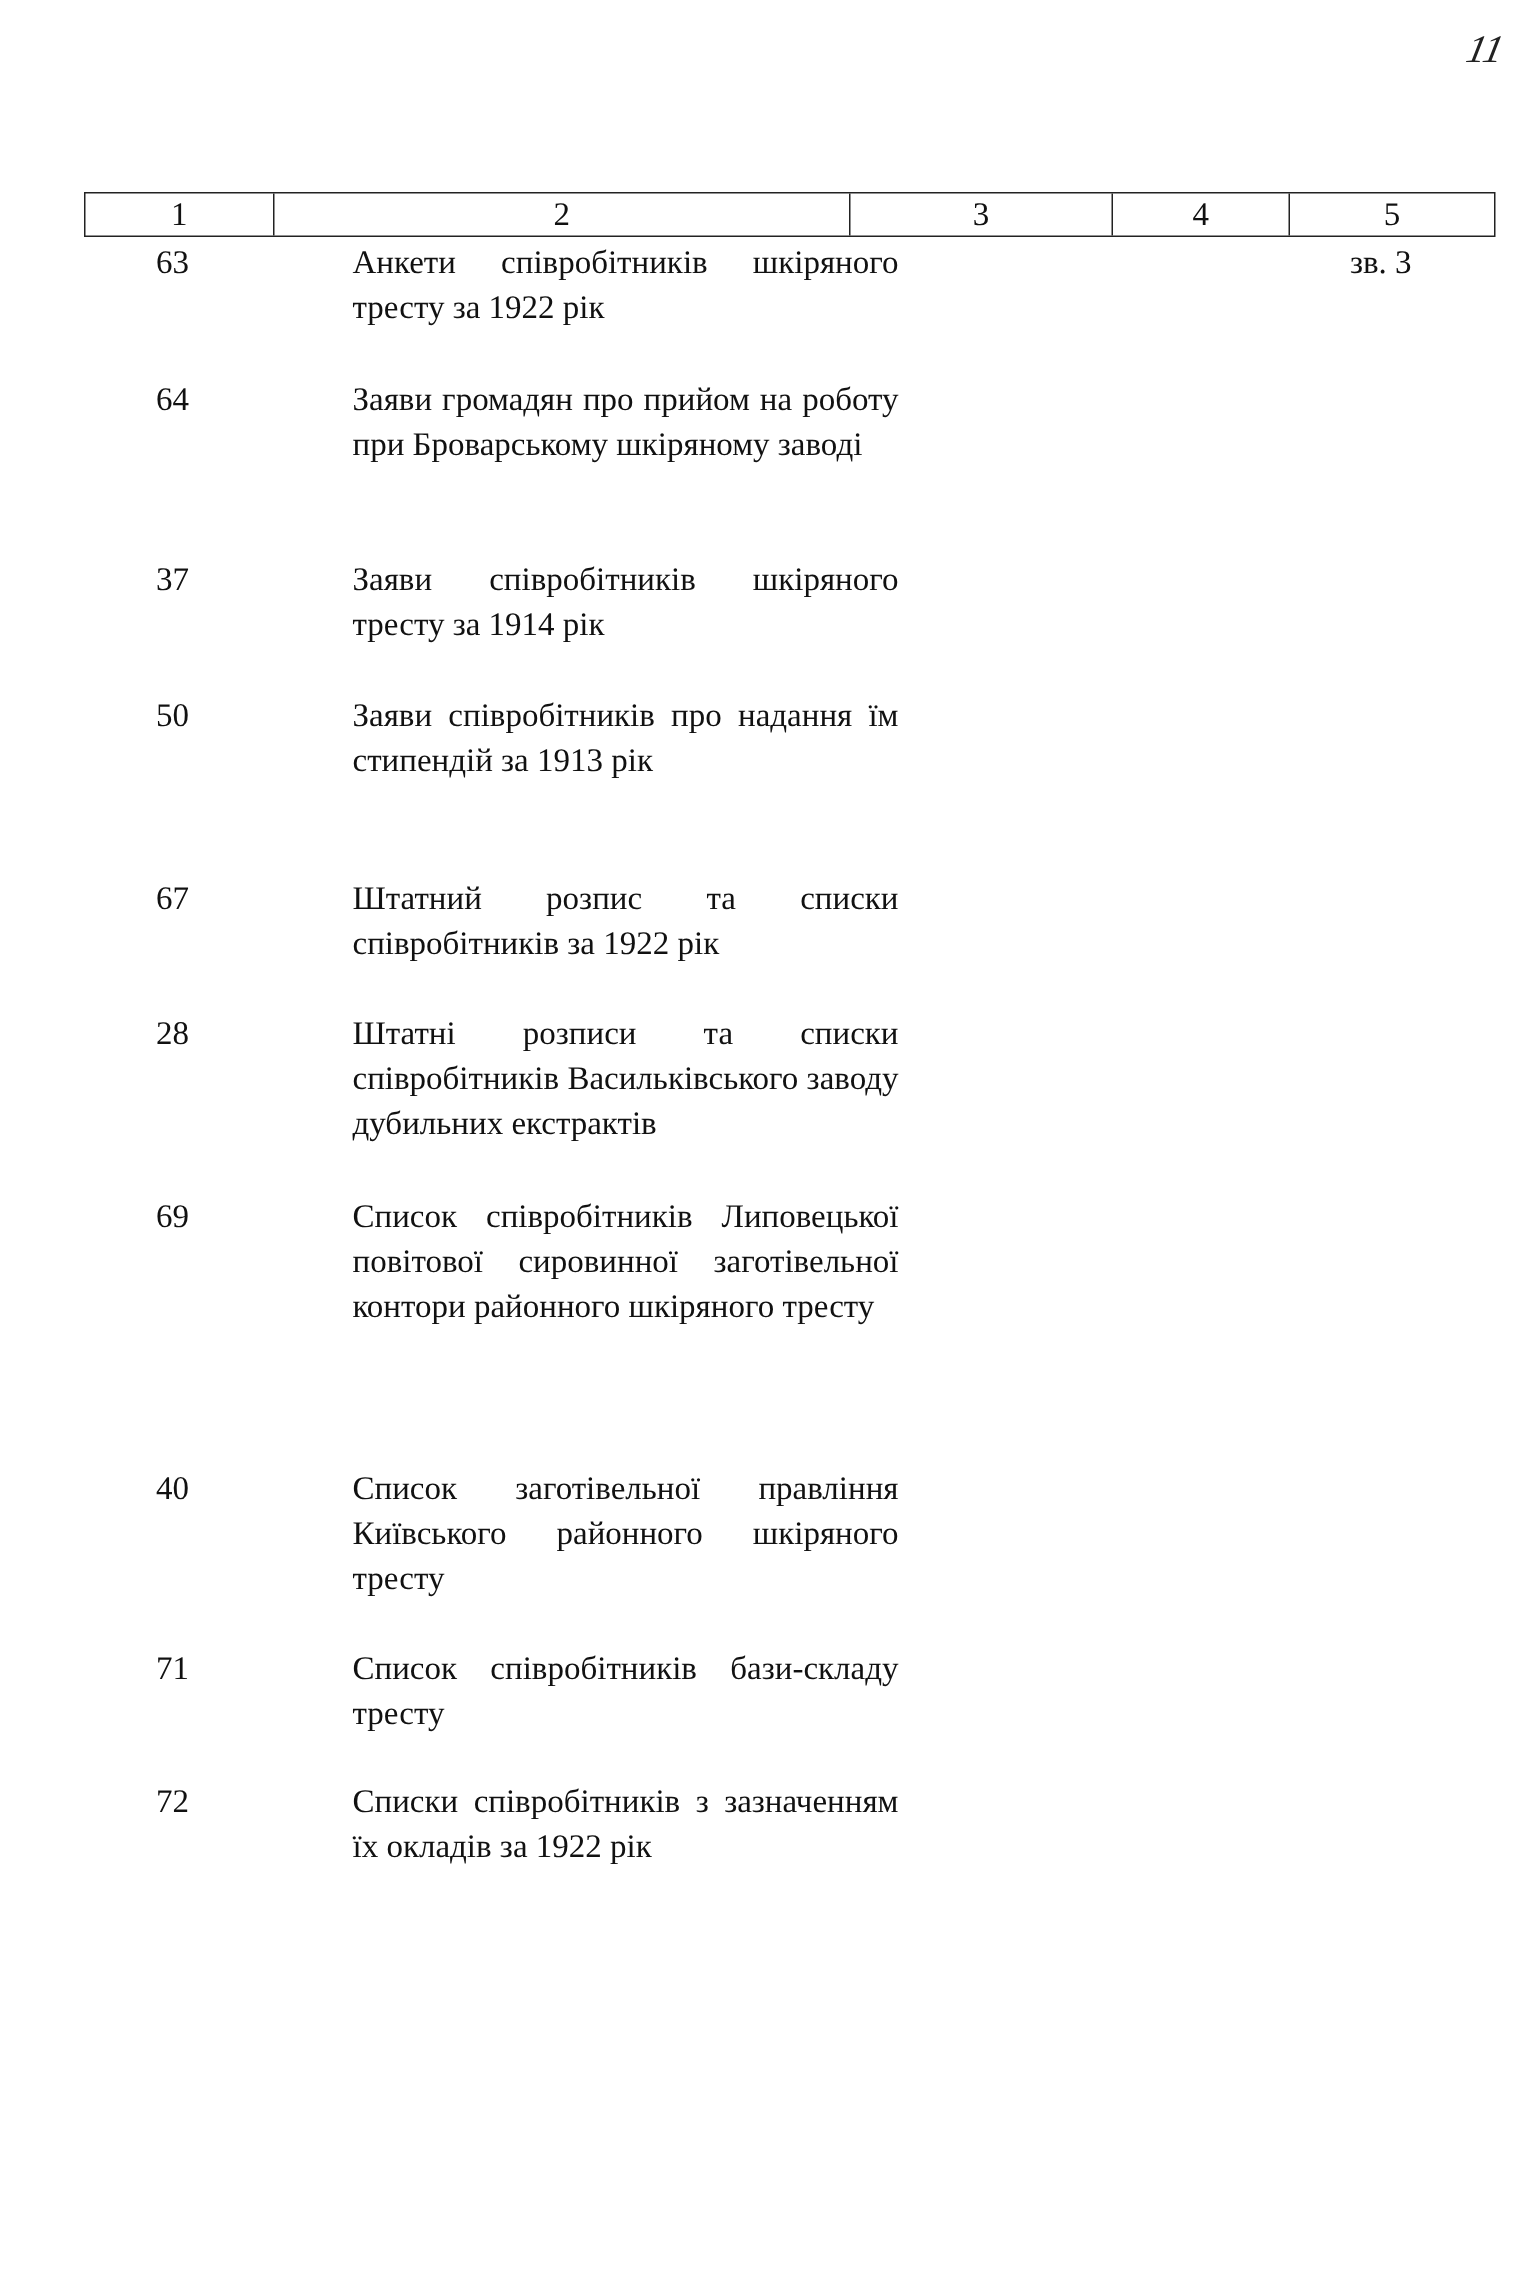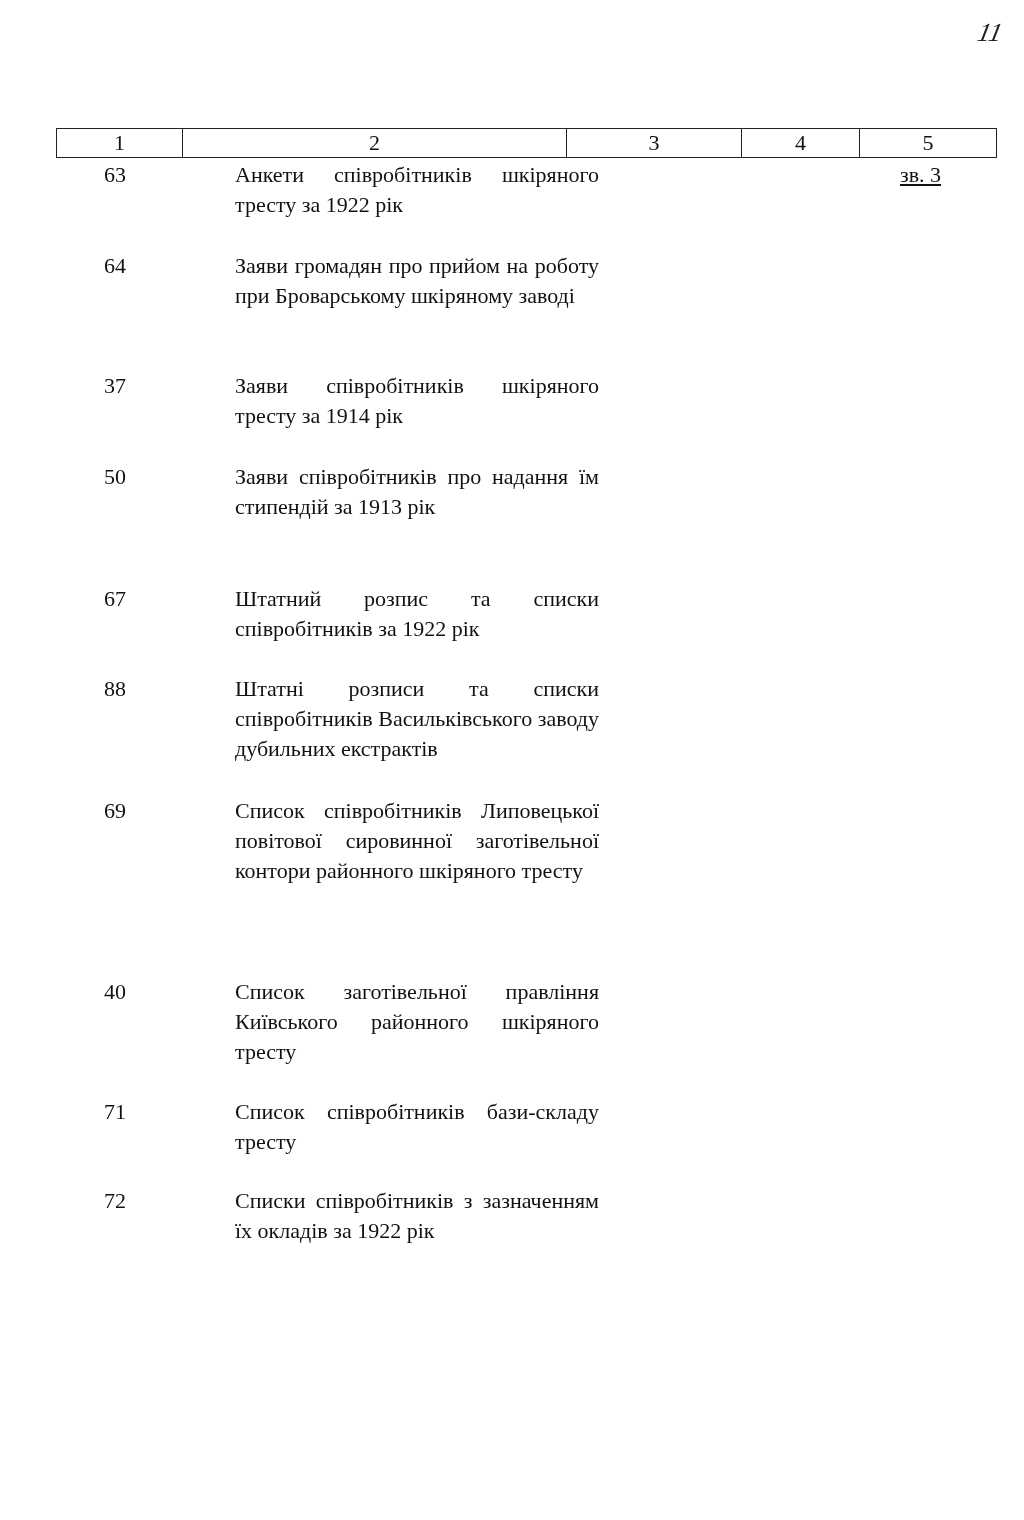--- a/index.html
+++ b/index.html
@@ -39,21 +39,21 @@
     position: absolute; left: 104px; width: 40px;
     font-size: 22px; line-height: 30px;
   }
   .desc {
     position: absolute; left: 194px; width: 364px;
     font-size: 22px; line-height: 30px;
     text-align: justify; text-align-last: left; margin-left: 41px;
   }
   .note {
     position: absolute; left: 900px;
-    font-size: 22px; line-height: 30px; text-decoration: underline;
+    font-size: 22px; line-height: 30px;
   }
 </style>
 </head>
 <body>
 
 <div class="page-num">11</div>
 
 <div class="hdr">
   <div class="c1">1</div>
   <div class="c2">2</div>
@@ -82,21 +82,21 @@
     <div class="num">50</div>
     <div class="desc">Заяви співробітників про надання їм стипендій за 1913 рік</div>
     <div class="note"></div>
   </div>
     <div class="row" style="top: 584px;">
     <div class="num">67</div>
     <div class="desc">Штатний розпис та списки співробітників за 1922 рік</div>
     <div class="note"></div>
   </div>
     <div class="row" style="top: 674px;">
-    <div class="num">88</div>
+    <div class="num">28</div>
     <div class="desc">Штатні розписи та списки співробітників Васильківського заводу дубильних екстрактів</div>
     <div class="note"></div>
   </div>
     <div class="row" style="top: 796px;">
     <div class="num">69</div>
     <div class="desc">Список співробітників Липовецької повітової сировинної заготівельної контори районного шкіряного тресту</div>
     <div class="note"></div>
   </div>
     <div class="row" style="top: 977px;">
     <div class="num">40</div>

